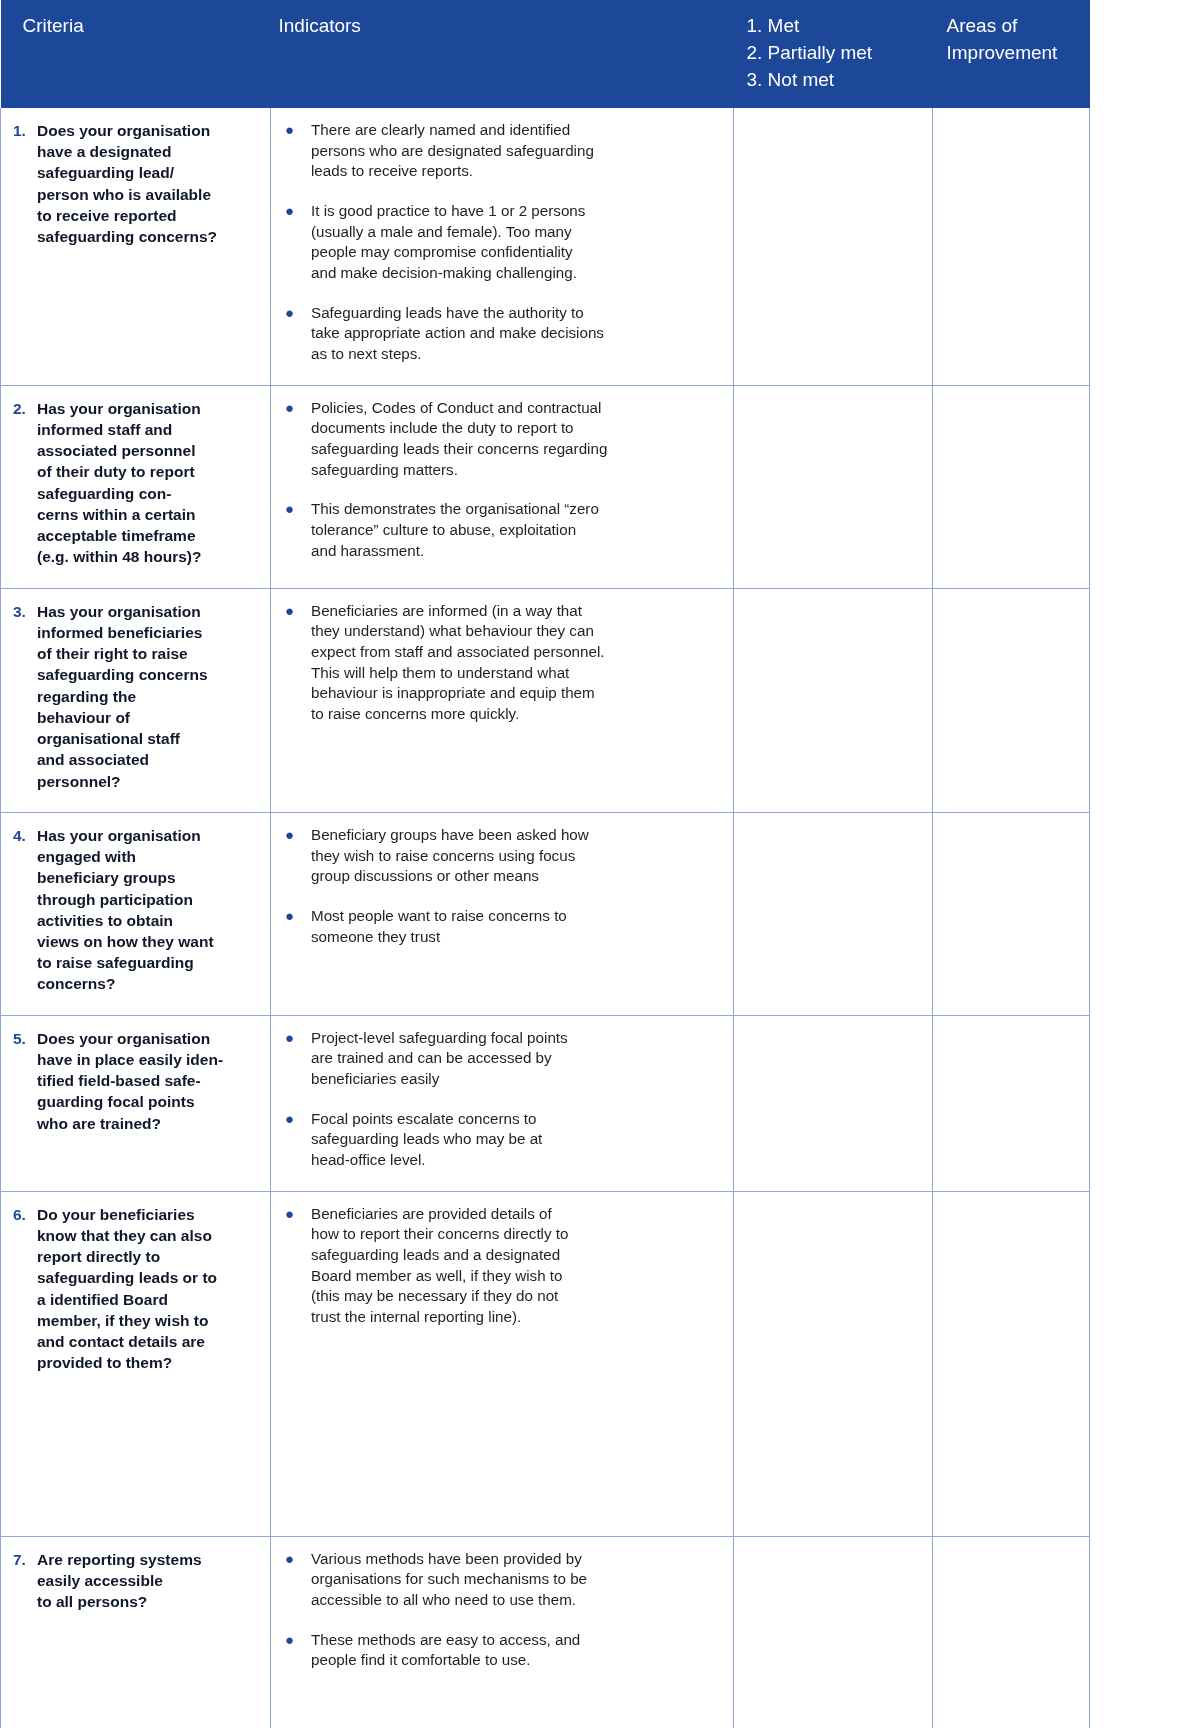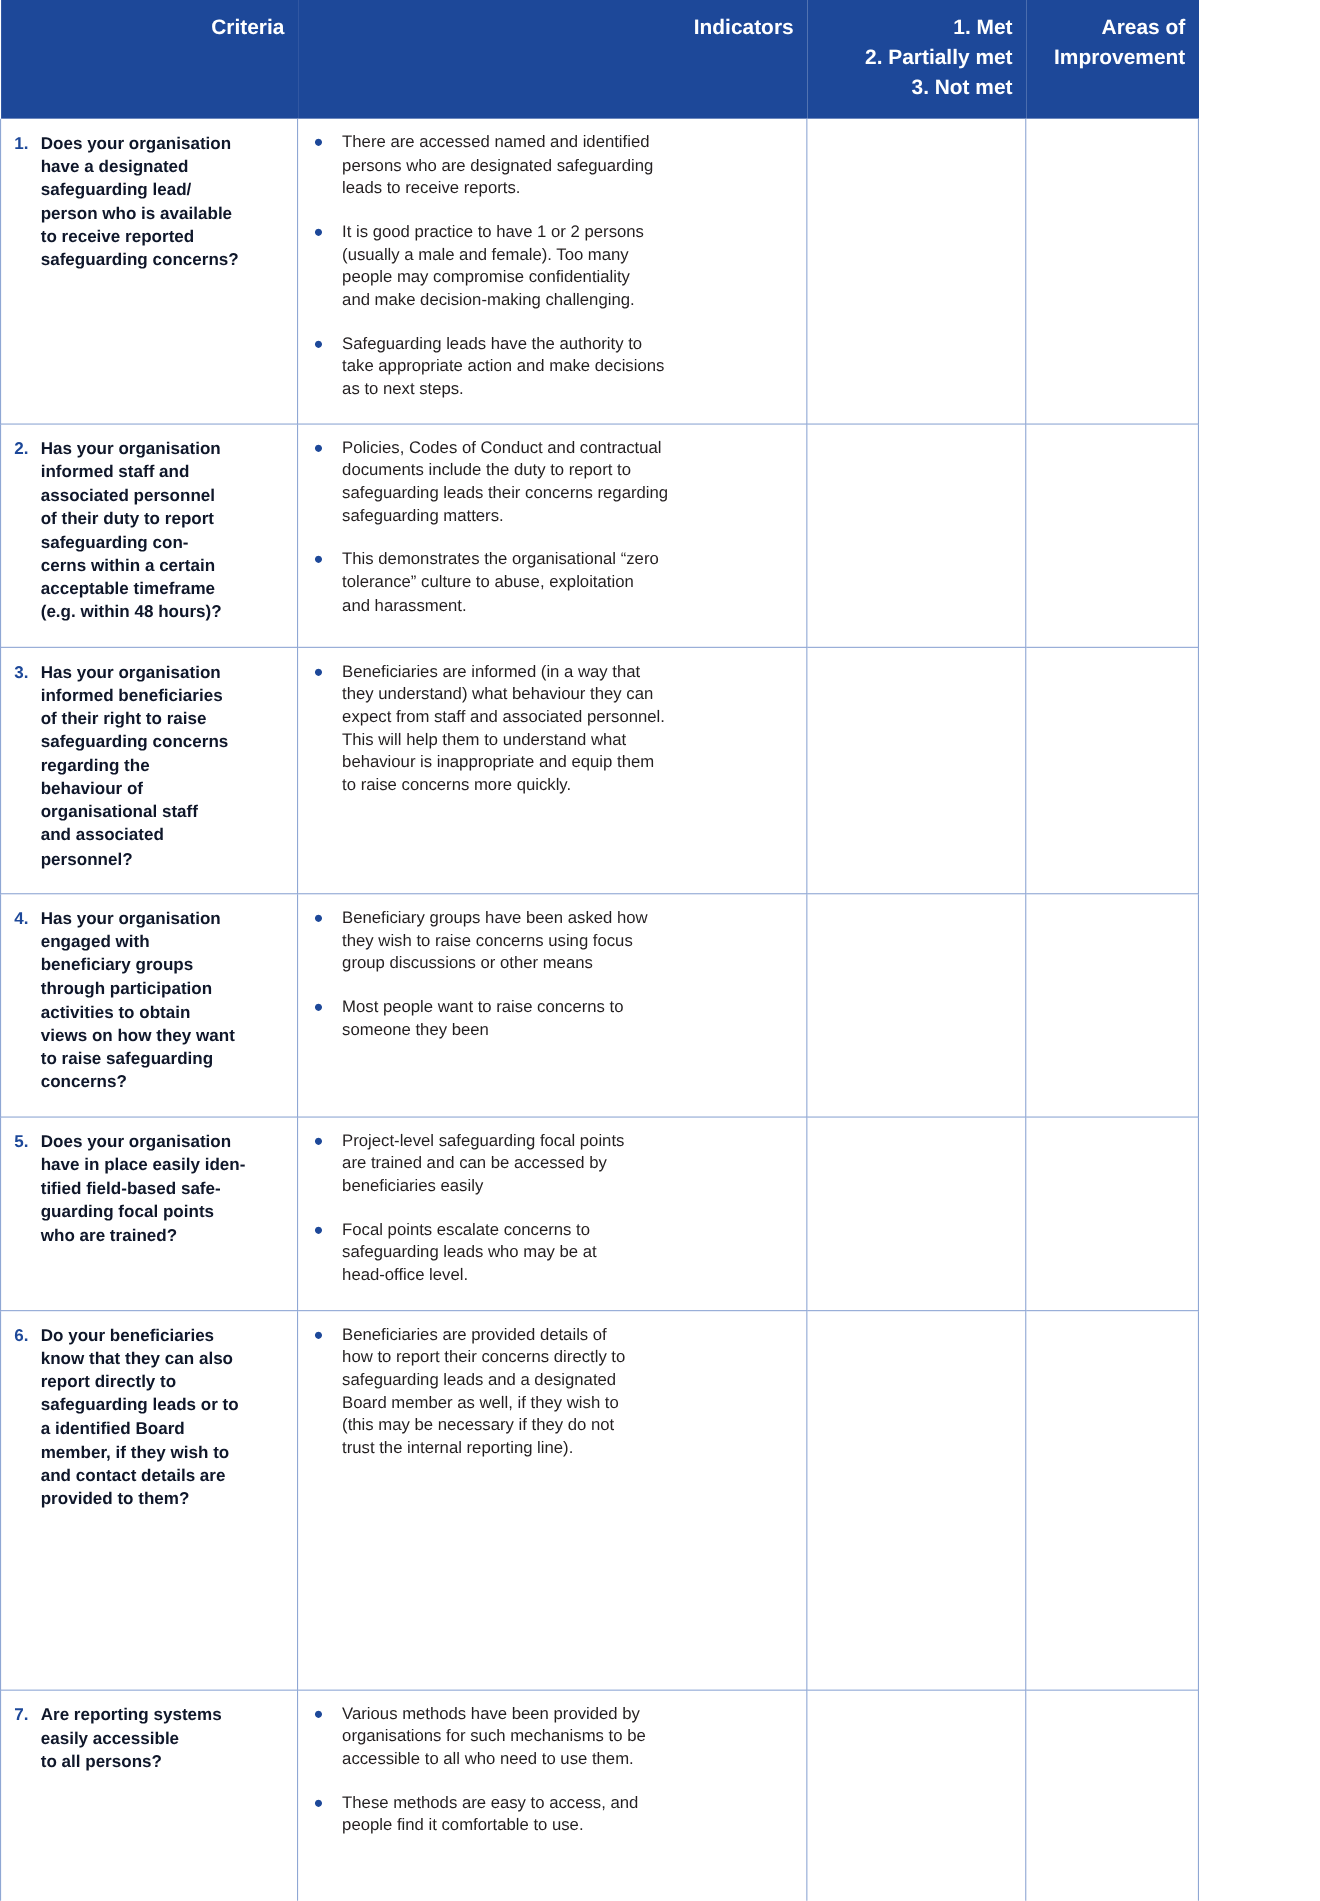--- a/index.html
+++ b/index.html
@@ -26,23 +26,23 @@
     border: 0;
   }
   col.c-criteria  { width: 270px; }
   col.c-indicator { width: 463px; }
   col.c-met       { width: 199px; }
   col.c-areas     { width: 157px; }
 
   thead th {
     background: #1d4899;
     color: #ffffff;
-    text-align: right;
+    text-align: left;
     vertical-align: top;
-    font-weight: bold;
+    font-weight: normal;
     font-size: 19px;
     line-height: 1.42;
     padding: 13px 12px 0 12px;
     height: 108px;
     box-sizing: border-box;
     border: 0;
   }
   thead th.h-criteria  { padding-left: 22px; }
   thead th.h-indicator { padding-left: 8px; margin-left: 45px; }
   thead th.h-met       { padding-left: 13px; }
@@ -148,21 +148,21 @@
 safeguarding lead/
 person who is available
 to receive reported
 safeguarding concerns?</div>
             </div>
           </td>
           <td class="cell-indicators">
             <div class="ind-list">
               <div class="ind-item">
                 <span class="ind-bullet">●</span>
-                <span class="ind-text">There are accessed named and identified
+                <span class="ind-text">There are clearly named and identified
 persons who are designated safeguarding
 leads to receive reports.</span>
               </div>
               <div class="ind-item">
                 <span class="ind-bullet">●</span>
                 <span class="ind-text">It is good practice to have 1 or 2 persons
 (usually a male and female). Too many
 people may compromise confidentiality
 and make decision-making challenging.</span>
               </div>
@@ -272,21 +272,21 @@
             <div class="ind-list">
               <div class="ind-item">
                 <span class="ind-bullet">●</span>
                 <span class="ind-text">Beneficiary groups have been asked how
 they wish to raise concerns using focus
 group discussions or other means</span>
               </div>
               <div class="ind-item">
                 <span class="ind-bullet">●</span>
                 <span class="ind-text">Most people want to raise concerns to
-someone they been</span>
+someone they trust</span>
               </div>
             </div>
           </td>
           <td class="cell-met">
             <div class="blank-cell"></div>
           </td>
           <td class="cell-areas">
             <div class="blank-cell"></div>
           </td>
         </tr>

